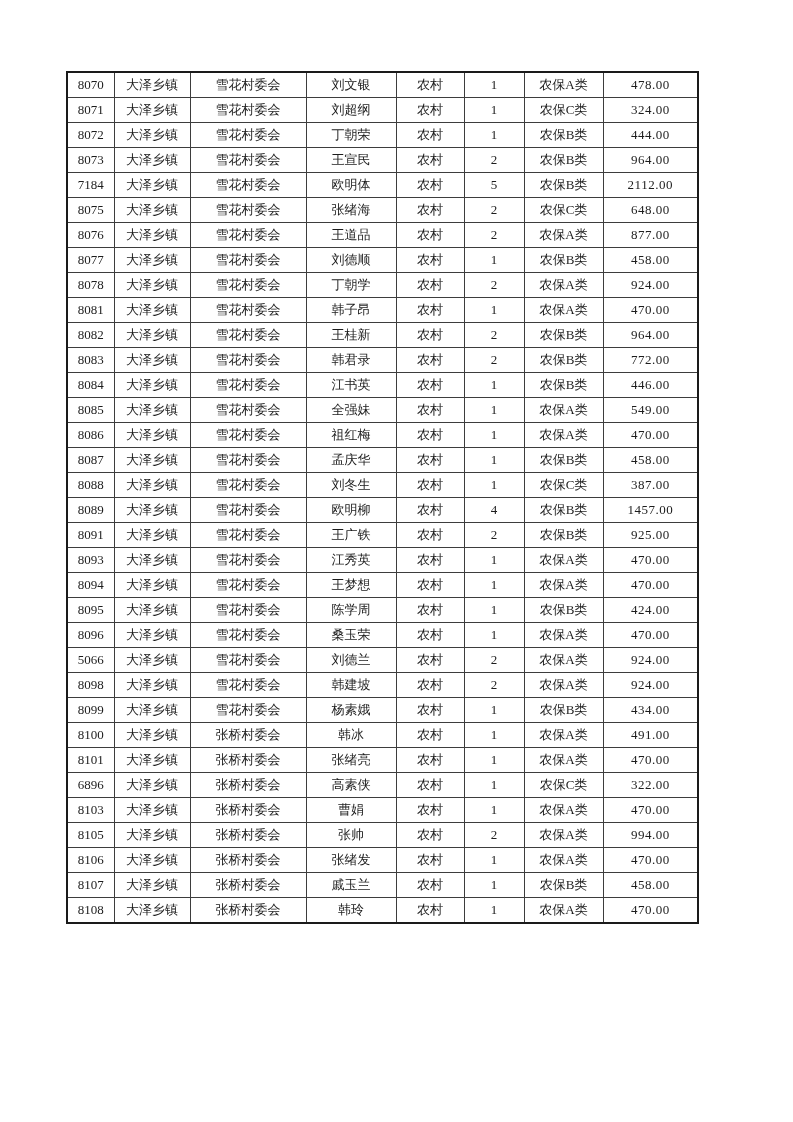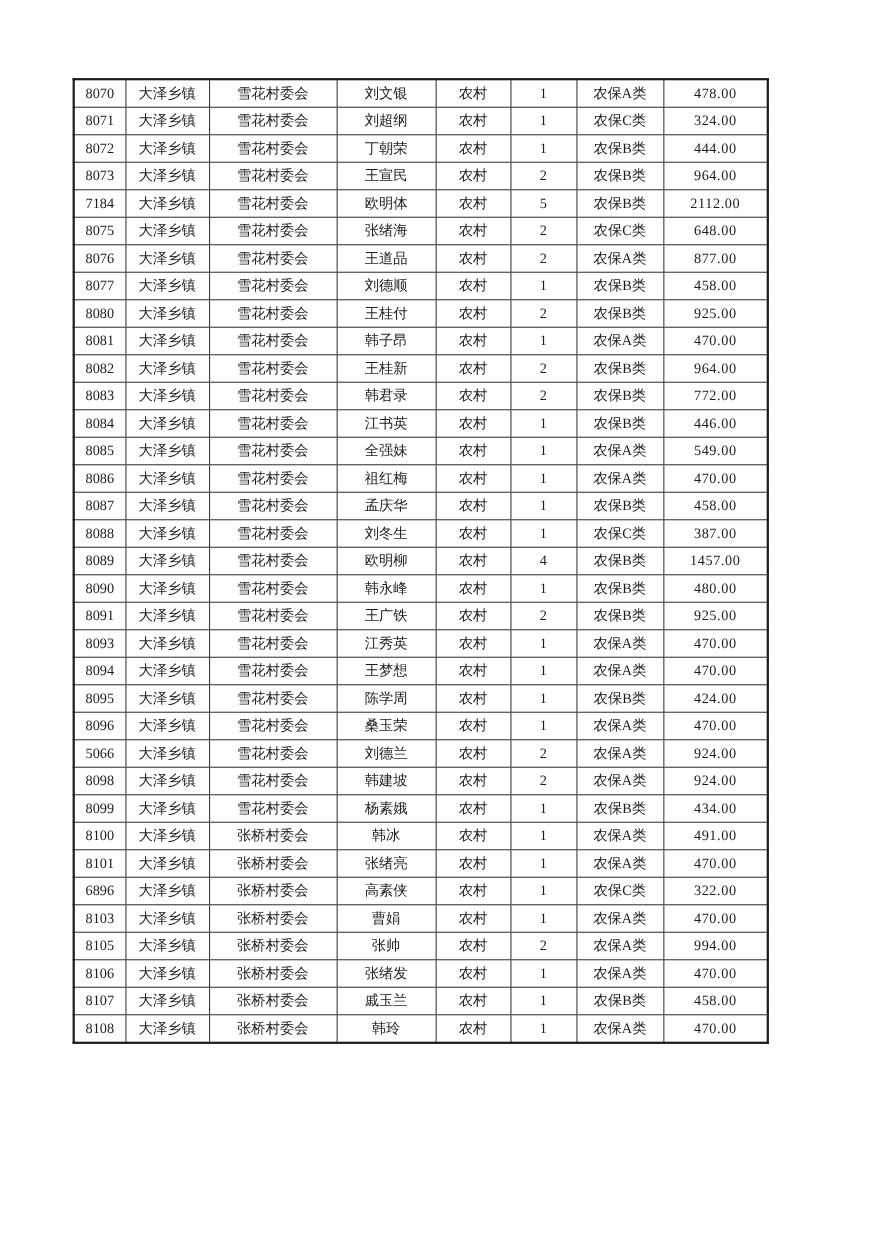--- a/index.html
+++ b/index.html
@@ -130,28 +130,28 @@
           <td class="col-id">8077</td>
           <td class="col-township">大泽乡镇</td>
           <td class="col-village-committee">雪花村委会</td>
           <td class="col-name">刘德顺</td>
           <td class="col-residence-type">农村</td>
           <td class="col-count">1</td>
           <td class="col-category">农保B类</td>
           <td class="col-amount">458.00</td>
         </tr>
         <tr>
-          <td class="col-id">8080</td>
-          <td class="col-township">大泽乡镇</td>
-          <td class="col-village-committee">雪花村委会</td>
-          <td class="col-name">王桂付</td>
-          <td class="col-residence-type">农村</td>
-          <td class="col-count">2</td>
-          <td class="col-category">农保B类</td>
-          <td class="col-amount">925.00</td>
+          <td class="col-id">8078</td>
+          <td class="col-township">大泽乡镇</td>
+          <td class="col-village-committee">雪花村委会</td>
+          <td class="col-name">丁朝学</td>
+          <td class="col-residence-type">农村</td>
+          <td class="col-count">2</td>
+          <td class="col-category">农保A类</td>
+          <td class="col-amount">924.00</td>
         </tr>
         <tr>
           <td class="col-id">8081</td>
           <td class="col-township">大泽乡镇</td>
           <td class="col-village-committee">雪花村委会</td>
           <td class="col-name">韩子昂</td>
           <td class="col-residence-type">农村</td>
           <td class="col-count">1</td>
           <td class="col-category">农保A类</td>
           <td class="col-amount">470.00</td>
@@ -228,30 +228,20 @@
         </tr>
         <tr>
           <td class="col-id">8089</td>
           <td class="col-township">大泽乡镇</td>
           <td class="col-village-committee">雪花村委会</td>
           <td class="col-name">欧明柳</td>
           <td class="col-residence-type">农村</td>
           <td class="col-count">4</td>
           <td class="col-category">农保B类</td>
           <td class="col-amount">1457.00</td>
-        </tr>
-        <tr>
-          <td class="col-id">8090</td>
-          <td class="col-township">大泽乡镇</td>
-          <td class="col-village-committee">雪花村委会</td>
-          <td class="col-name">韩永峰</td>
-          <td class="col-residence-type">农村</td>
-          <td class="col-count">1</td>
-          <td class="col-category">农保B类</td>
-          <td class="col-amount">480.00</td>
         </tr>
         <tr>
           <td class="col-id">8091</td>
           <td class="col-township">大泽乡镇</td>
           <td class="col-village-committee">雪花村委会</td>
           <td class="col-name">王广铁</td>
           <td class="col-residence-type">农村</td>
           <td class="col-count">2</td>
           <td class="col-category">农保B类</td>
           <td class="col-amount">925.00</td>

